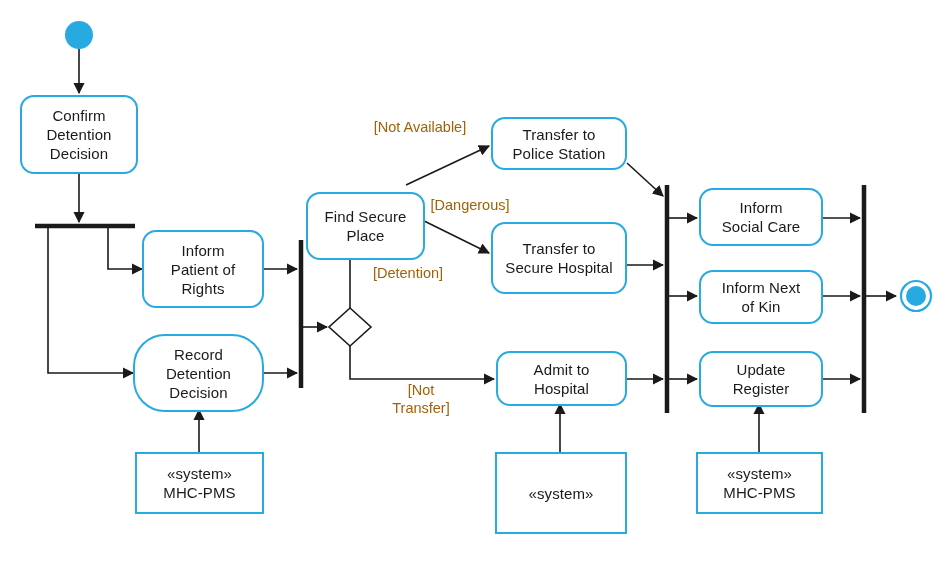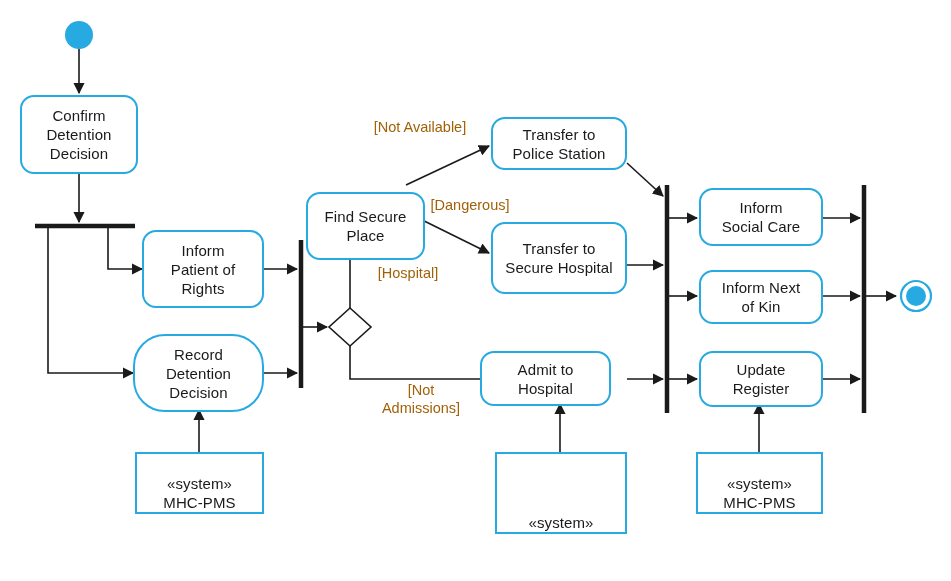--- a/index.html
+++ b/index.html
@@ -37,21 +37,20 @@
     letter-spacing: 0.1px;
   }
   .action {
     border: 2px solid #27aae1;
     border-radius: 14px;
     background: #ffffff;
   }
   .sysbox {
     border: 2px solid #27aae1;
     background: #ffffff;
-    justify-content: flex-end;
   }
   .label {
     position: absolute;
     color: #a16207;
     font-size: 14.5px;
     line-height: 18px;
     text-align: center;
     white-space: pre-line;
   }
   .node span, .label span { display: block; }
@@ -152,21 +151,21 @@
   <div class="node action" style="left:491px; top:117px; width:136px; height:53px;">
     <span style="white-space: pre-line;">Transfer to
 Police Station</span>
   </div>
 
   <div class="node action" style="left:491px; top:222px; width:136px; height:72px;">
     <span style="white-space: pre-line;">Transfer to
 Secure Hospital</span>
   </div>
 
-  <div class="node action" style="left:480px; top:351px; width:131px; height:55px;">
+  <div class="node action" style="left:496px; top:351px; width:131px; height:55px;">
     <span style="white-space: pre-line;">Admit to
 Hospital</span>
   </div>
 
   <div class="node action" style="left:699px; top:188px; width:124px; height:58px;">
     <span style="white-space: pre-line;">Inform
 Social Care</span>
   </div>
 
   <div class="node action" style="left:699px; top:270px; width:124px; height:54px;">
@@ -190,18 +189,18 @@
 
   <div class="node sysbox" style="left:696px; top:452px; width:127px; height:62px; flex-direction:column;">
     <span>«system»</span>
     <span>MHC-PMS</span>
   </div>
 
   <div class="label" style="left:352px; top:118px; width:136px;">[Not Available]</div>
 
   <div class="label" style="left:414px; top:196px; width:112px;">[Dangerous]</div>
 
-  <div class="label" style="left:350px; top:264px; width:116px;">[Hospital]</div>
+  <div class="label" style="left:350px; top:264px; width:116px;">[Detention]</div>
 
   <div class="label" style="left: 366px; top: 381px; width: 110px; white-space: pre-line;">[Not
-Admissions]</div>
+Transfer]</div>
 
 </div>
 
 </body></html>

